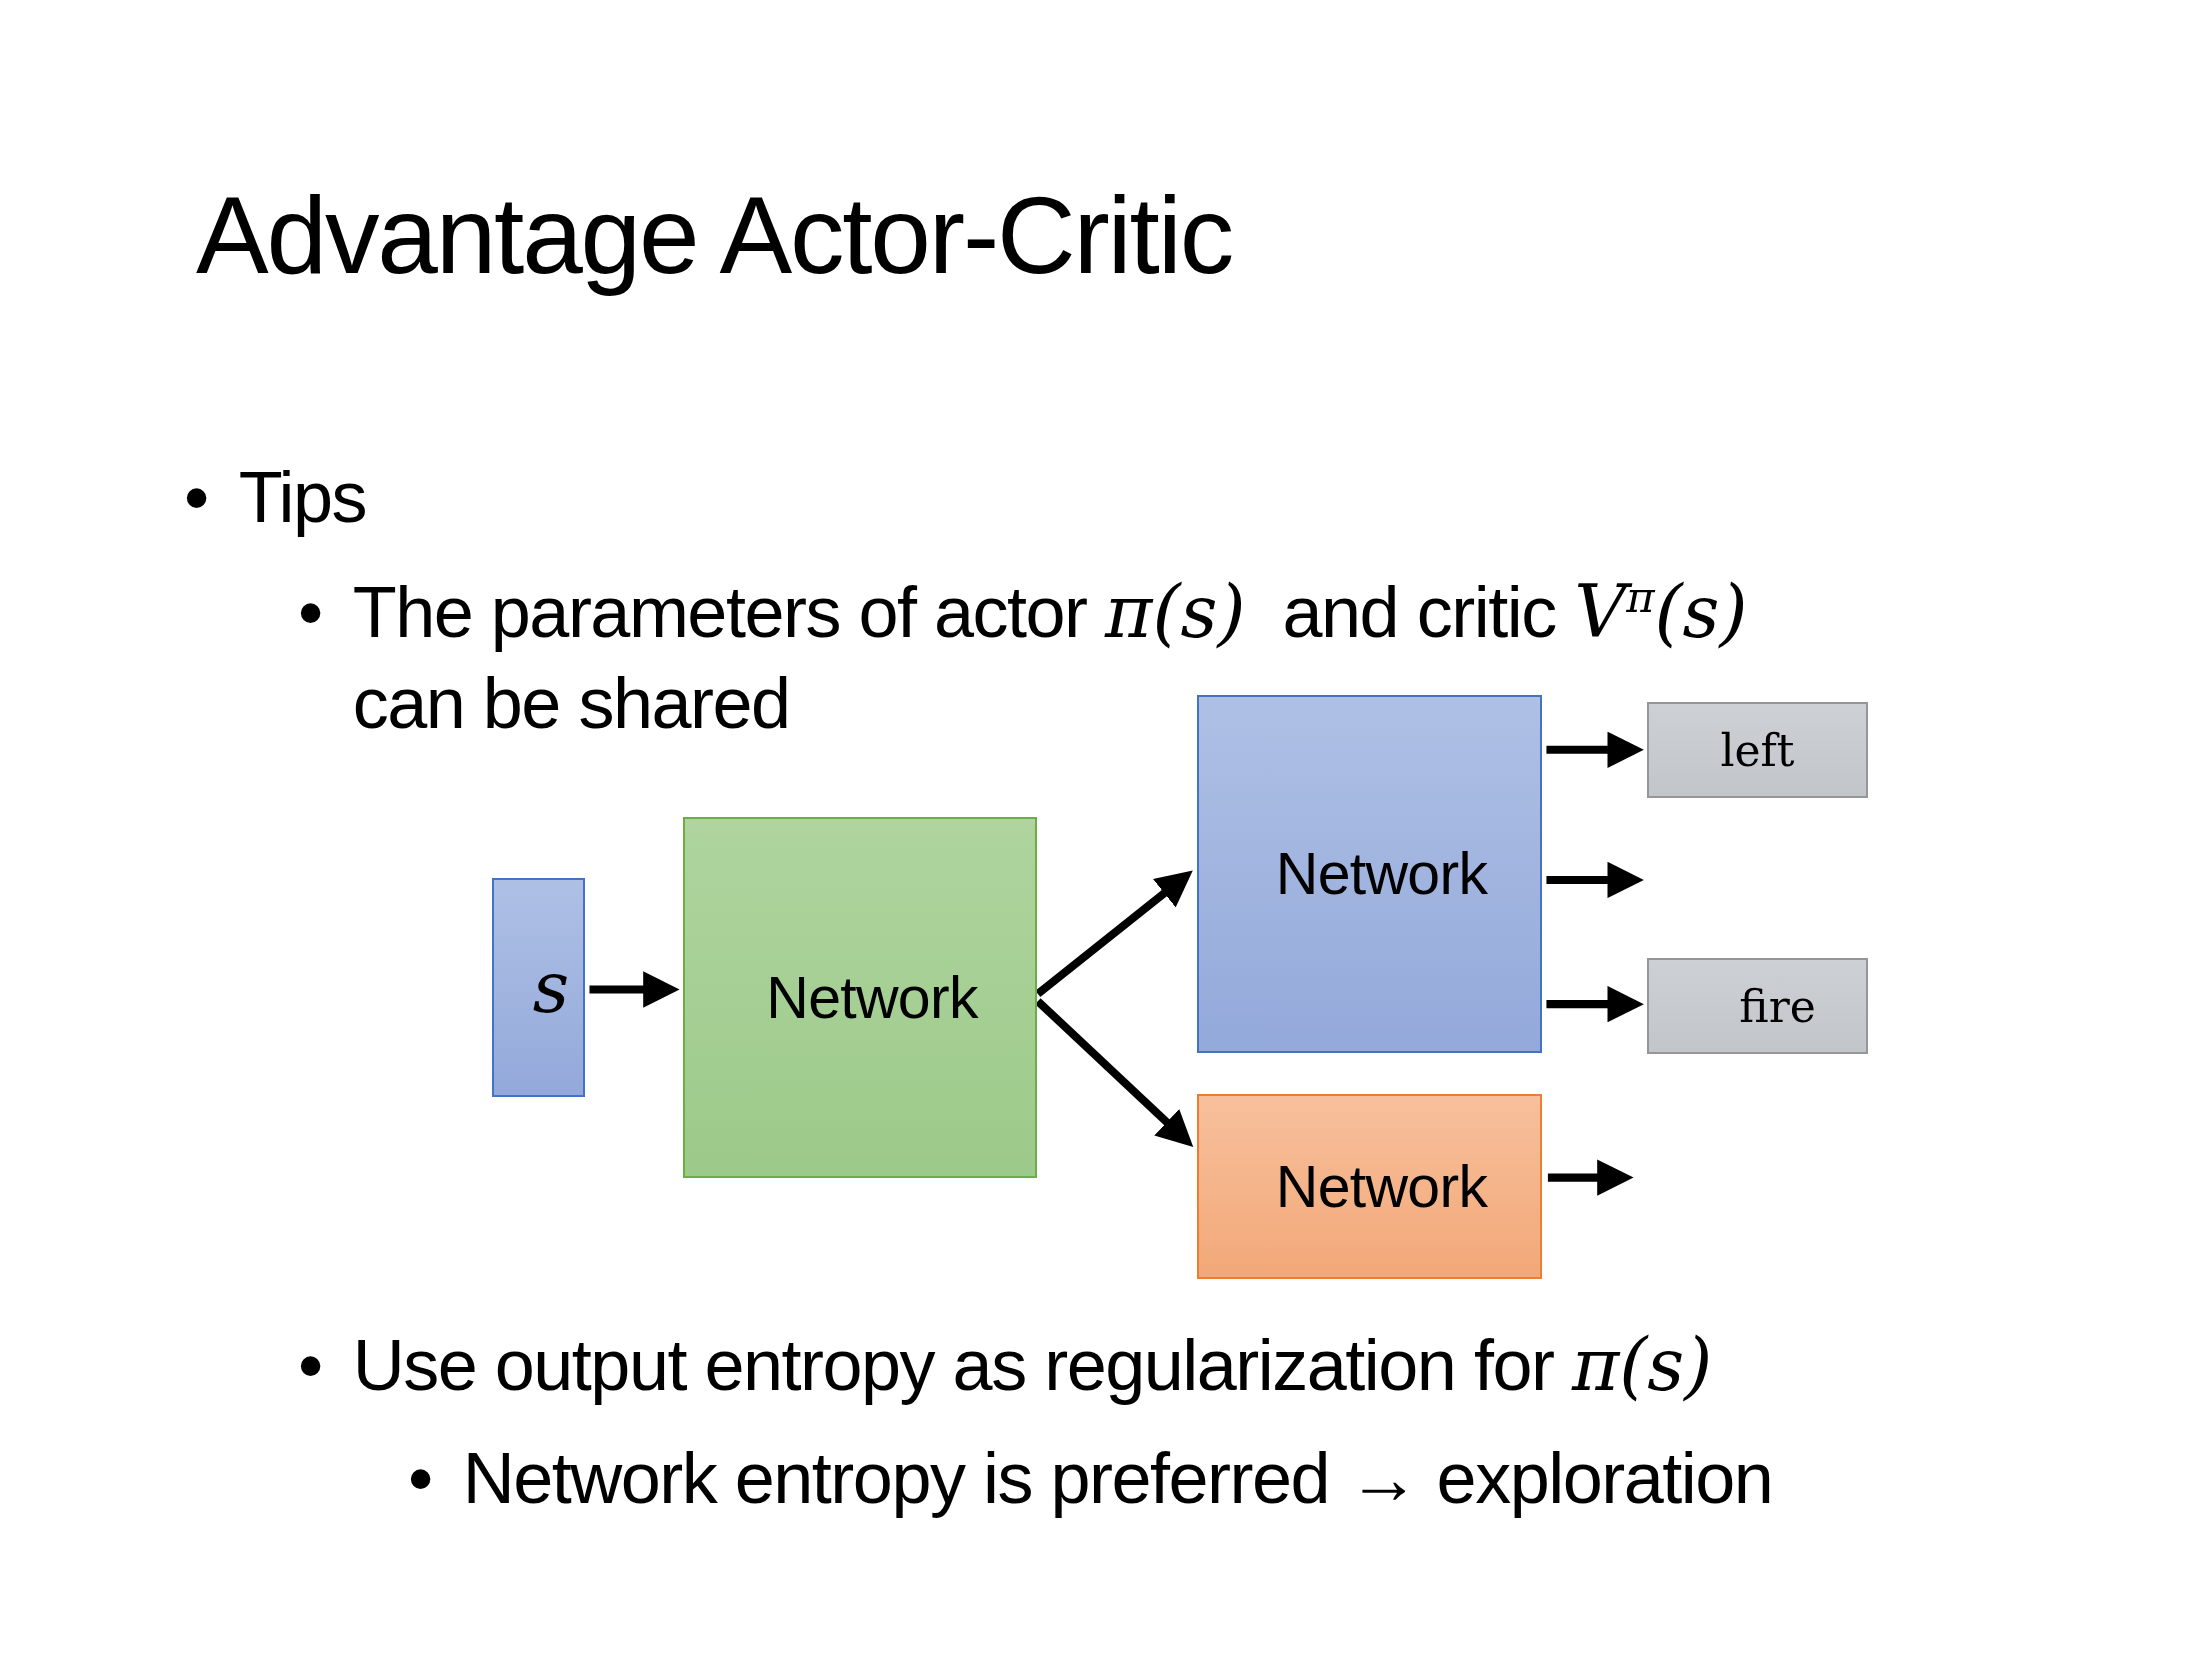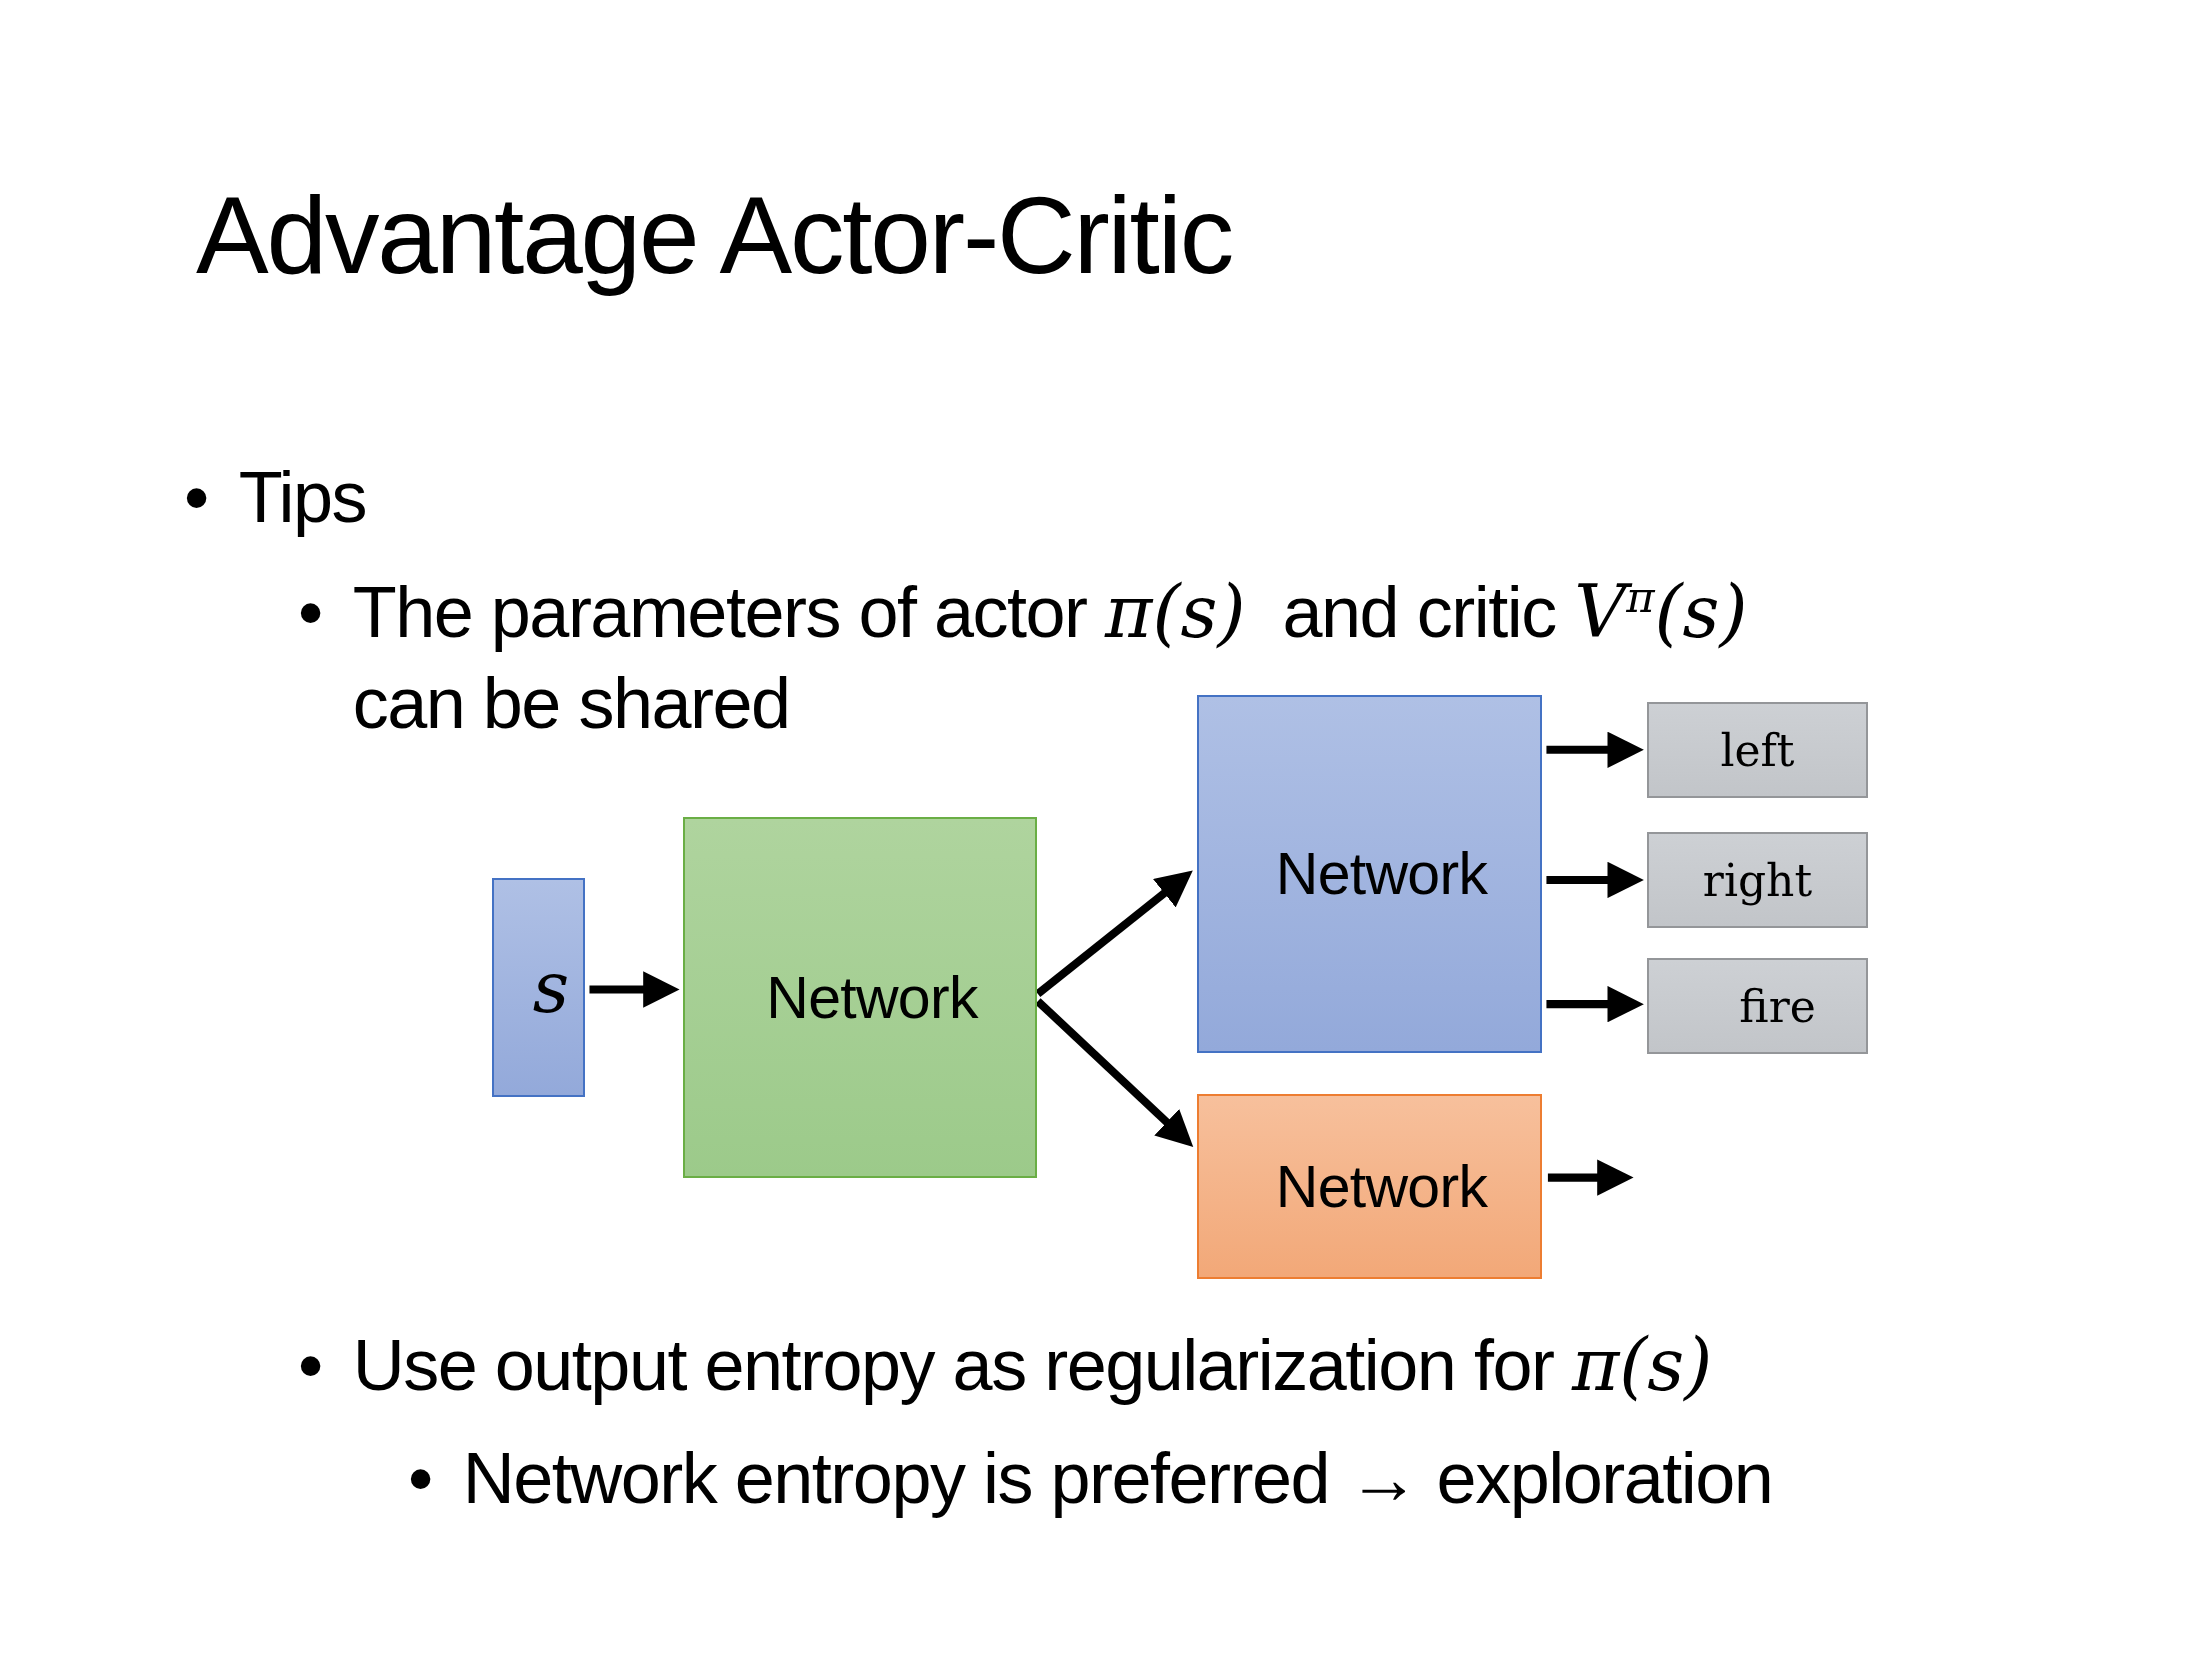--- a/index.html
+++ b/index.html
@@ -122,22 +122,19 @@
     <span>Network</span>
   </div>
 
   <div class="dbox box-critic">
     <span>Network</span>
   </div>
 
   <div class="gbox box-left">
     <span>left</span>
   </div>
-  <div class="gbox box-right">
-    <span>right</span>
-  </div>
   <div class="gbox box-fire">
     <span>fire</span>
   </div>
 
 
 </div>
 
 
 </body></html>

